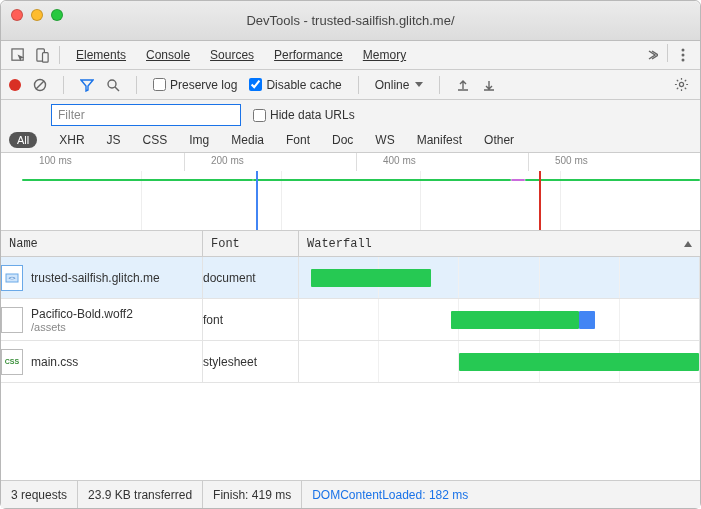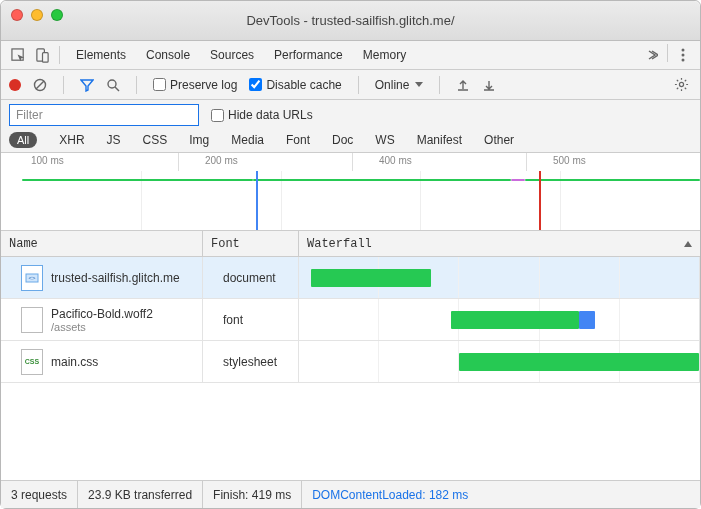--- a/index.html
+++ b/index.html
@@ -6,56 +6,56 @@
 body { font-family: -apple-system, "Helvetica Neue", Arial, sans-serif; font-size: 12px; color: #333; background: #fff; width: 701px; height: 509px; overflow: hidden; }
 .window { width: 701px; height: 509px; border: 1px solid #b8b8b8; border-radius: 6px; display: flex; flex-direction: column; background: #fff; }
 .titlebar { height: 40px; background: linear-gradient(#ececec,#dcdcdc); border-bottom: 1px solid #bdbdbd; display: flex; align-items: center; border-radius: 6px 6px 0 0; position: relative; }
 .traffic { display: flex; gap: 8px; position: absolute; left: 10px; top: 8px; }
 .dot { width: 12px; height: 12px; border-radius: 50%; border: 0.5px solid rgba(0,0,0,0.2); }
 .dot.red { background: #ff5f57; } .dot.yellow { background: #febc2e; } .dot.green { background: #28c840; }
 .title { flex: 1; text-align: center; font-size: 13px; color: #444; }
 .toolbar { height: 29px; border-bottom: 1px solid #ccc; display: flex; align-items: center; padding: 0 6px; gap: 2px; background: #f3f3f3; }
 .tool-ic { width: 22px; height: 22px; display: flex; align-items: center; justify-content: center; color: #555; }
 .sep { width: 1px; height: 18px; background: #ccc; margin: 0 4px; }
-.tabs { display: flex; height: 100%; }
+.tabs { display: flex; height: 100%; text-decoration: underline; }
 .tab { padding: 0 10px; display: flex; align-items: center; color: #333; font-size: 12px; cursor: pointer; }
 .tab.active { border-bottom: 2px solid #1a73e8; color: #333; }
 .more { margin-left: auto; display: flex; }
 .subbar { height: 30px; border-bottom: 1px solid #ccc; display: flex; align-items: center; padding: 0 8px; gap: 12px; background: #f3f3f3; }
 .rec { width: 12px; height: 12px; border-radius: 50%; background: #d93025; }
 .ic { display: inline-flex; width: 14px; height: 14px; align-items: center; justify-content: center; color: #5f6368; }
 .chk { display: flex; align-items: center; gap: 4px; font-size: 12px; color: #333; }
 .chk input { width: 13px; height: 13px; }
 .select { display: flex; align-items: center; gap: 6px; }
 .caret { width: 0; height: 0; border-left: 4px solid transparent; border-right: 4px solid transparent; border-top: 5px solid #666; }
 .filterbar { border-bottom: 1px solid #ccc; background: #f3f3f3; padding: 4px 8px; display: flex; flex-direction: column; gap: 6px; }
 .frow { display: flex; align-items: center; gap: 12px; }
-.filter-input { flex: 0 0 190px; height: 22px; border: 1px solid #1a73e8; padding: 0 6px; font-size: 12px; outline: none; background: #fff; }
+.filter-input { flex: 0 0 190px; height: 22px; border: 1px solid #1a73e8; padding: 0 6px; font-size: 12px; outline: none; background: #fff; margin-left: 42px; }
 .filter-input::placeholder { color: #888; }
 .ftypes { display: flex; align-items: center; gap: 22px; font-size: 12px; color: #333; }
 .allpill { background: #555; color: #fff; border-radius: 8px; padding: 2px 8px; font-size: 11px; }
 .timeline { height: 78px; border-bottom: 1px solid #ccc; position: relative; background: #fff; }
-.tl-ticks { position: absolute; top: 0; left: 4px; right: 0; height: 18px; display: flex; }
+.tl-ticks { position: absolute; top: 0; left: 12px; right: 0; height: 18px; display: flex; }
 .tick { flex: 1; border-left: 1px solid #ddd; font-size: 10px; color: #888; padding-left: 26px; padding-top: 2px; position: relative; }
 .tick:first-child { border-left: none; }
 .tl-body { position: absolute; top: 18px; left: 0; right: 0; bottom: 0; }
 .tl-body .vline { position: absolute; top: 0; bottom: 0; width: 1px; background: #eee; }
 .tl-bar { position: absolute; height: 2px; border-radius: 1px; }
 .tl-mark { position: absolute; top: 0; bottom: 0; width: 2px; }
 .grid-header { height: 26px; border-bottom: 1px solid #ccc; display: flex; background: #f3f3f3; font-size: 12px; color: #333; }
 .gh { padding: 5px 8px; border-right: 1px solid #ccc; display: flex; align-items: center; font-family: Liberation Mono, monospace; }
 .gh:last-child { border-right: none; }
 .gh.name { width: 202px; }
 .gh.type { width: 96px; }
 .gh.wf { flex: 1; position: relative; }
 .sort-caret { margin-left: auto; width: 0; height: 0; border-left: 4px solid transparent; border-right: 4px solid transparent; border-bottom: 6px solid #666; }
 .rows { flex: 1; overflow: hidden; background: #fff; }
 .row { height: 42px; display: flex; border-bottom: 1px solid #e3e3e3; }
 .row.sel { background: #e3f0fc; }
-.cell { border-right: 1px solid #e3e3e3; padding: 4px 20px; display: flex; align-items: center; gap: 8px; font-size: 12px; color: #333; }
+.cell { border-right: 1px solid #e3e3e3; padding: 4px 0; display: flex; align-items: center; gap: 8px; font-size: 12px; color: #333; }
 .cell.name { width: 202px; }
 .cell.type { width: 96px; }
 .cell.wf { flex: 1; position: relative; padding: 0; }
 .wf .cols { position: absolute; top:0; bottom:0; left:0; right:0; display:flex; }
 .wf .cols div { flex:1; border-right: 1px solid #f0f0f0; }
 .wf .cols div:last-child { border-right: none; }
 .wf-bar { position: absolute; top: 12px; height: 18px; border-radius: 1px; }
 .ficon { width: 22px; height: 26px; border: 1px solid #bbb; background: #fff; display: flex; align-items: center; justify-content: center; font-size: 8px; flex-shrink: 0; position: relative; }
 .ficon.blue { border-color: #6aa9e8; }
 .namecol { display: flex; flex-direction: column; overflow: hidden; }

